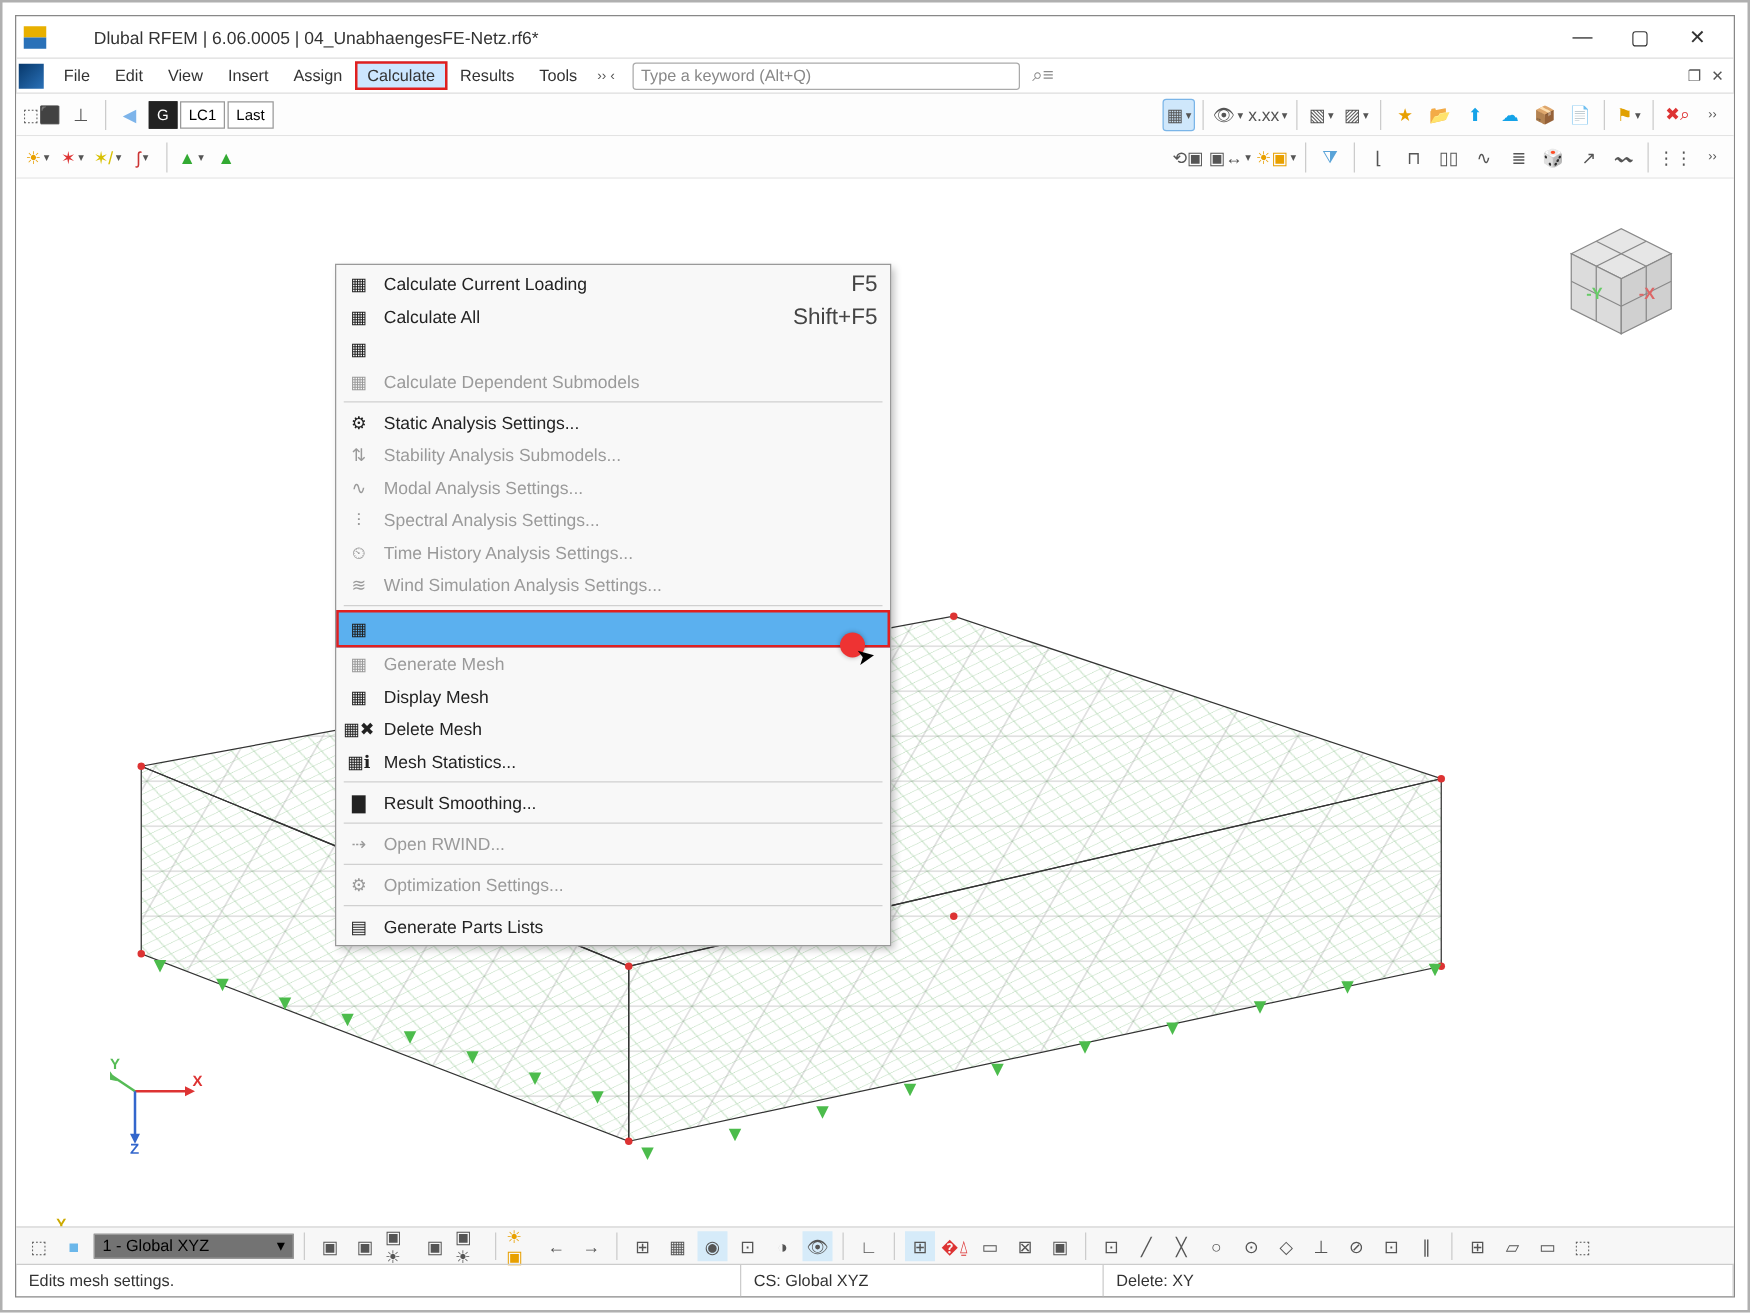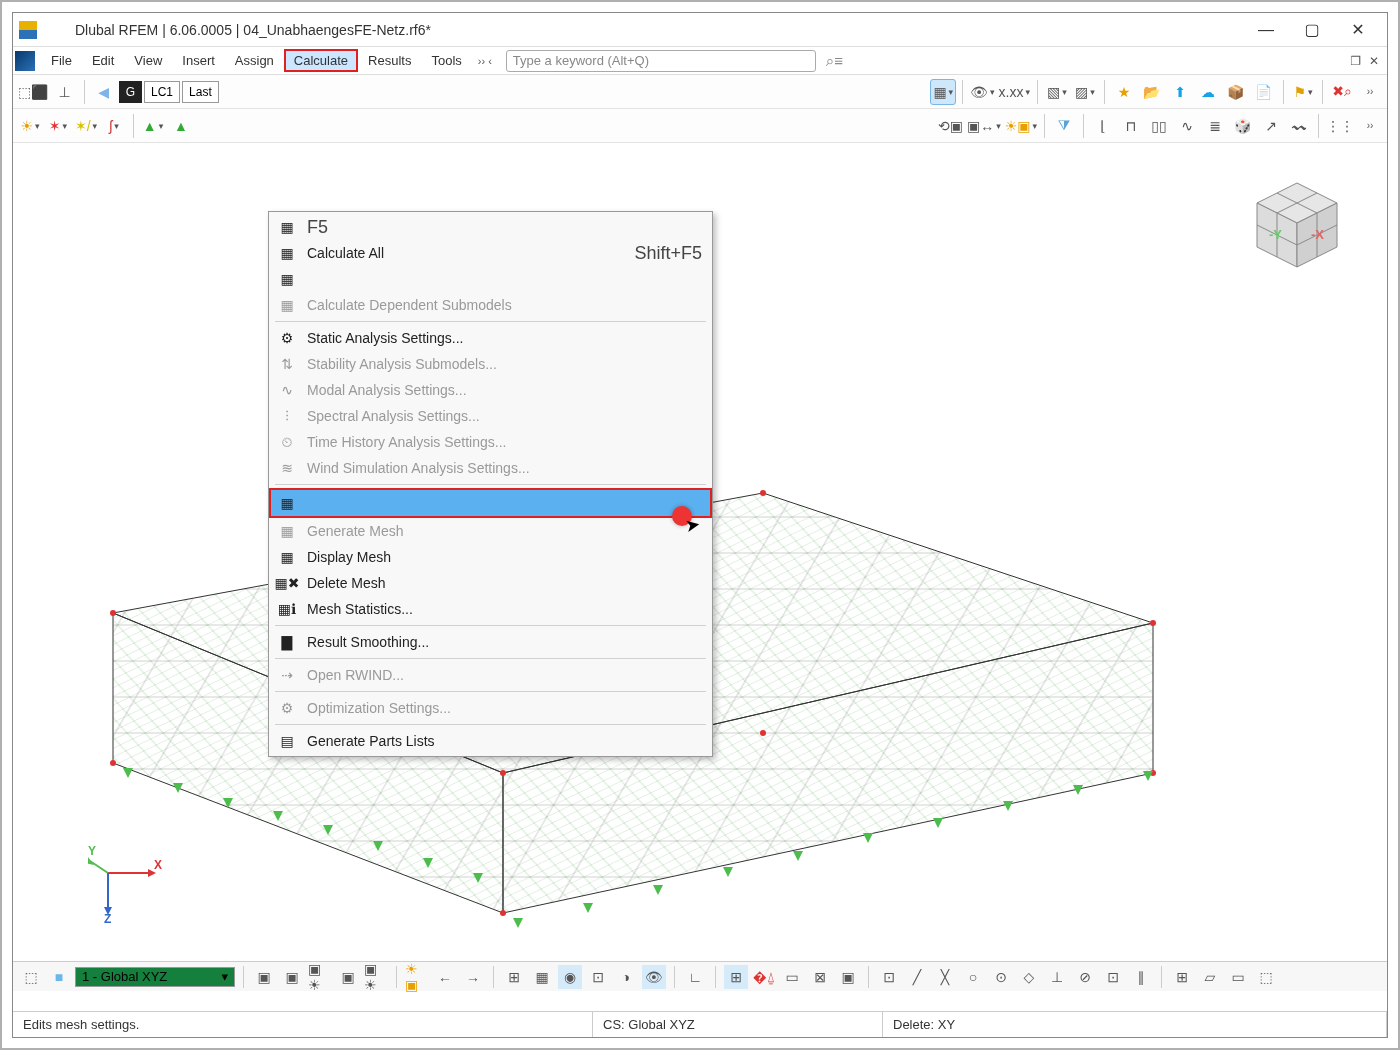--- a/index.html
+++ b/index.html
@@ -54,25 +54,25 @@
   .dropdown .row .ico { width:24px; height:20px; display:flex; align-items:center; justify-content:center; font-size:14px; margin-right:8px; }
   .dropdown .row .lbl { flex:1; font-size:14px; }
   .dropdown .row .sc { font-size:18px; color:#444; }
   .dropdown .divider { height:1px; background:#d0d0d0; margin:3px 6px; }
   .dropdown .row.highlight { background:#5bb0ef; border:2px solid #e02020; height:30px; padding:0 8px 0 4px; }
   .dropdown .cursor-dot { position:absolute; right:20px; top:294px; width:20px; height:20px; border-radius:50%; background:#e33; box-shadow:0 0 4px rgba(0,0,0,0.3); }
   .dropdown .cursor { position:absolute; right:12px; top:302px; font-size:18px; color:#000; transform:rotate(-10deg); }
 
   
   .bottombar1 { height:30px; border-top:1px solid #ccc; display:flex; align-items:center; padding:0 6px; gap:4px; background:#f7f7f7; }
-  .bottombar1 .combo { width:160px; height:20px; border:1px solid #999; background:#15803d; display:flex; align-items:center; padding:0 6px; font-size:13px; }
+  .bottombar1 .combo { width:160px; height:20px; border:1px solid #999; background:#737373; display:flex; align-items:center; padding:0 6px; font-size:13px; }
   .bottombar1 .btn { width:24px; height:24px; display:flex; align-items:center; justify-content:center; color:#555; font-size:14px; }
   .bottombar1 .sep { width:1px; height:22px; background:#ccc; margin:0 4px; }
 
-  .statusbar { height:26px; border-top:1px solid #ccc; display:flex; align-items:center; font-size:13px; color:#333;margin-top:20px; }
+  .statusbar { height:26px; border-top:1px solid #ccc; display:flex; align-items:center; font-size:13px; color:#333; }
   .statusbar .cell { padding:0 10px; border-right:1px solid #ccc; height:100%; display:flex; align-items:center; }
   .statusbar .cell:first-child { flex:0 0 580px; border-right:1px solid #ccc; }
 </style>
 </head>
 <body>
 
 <div class="outer">
   <div class="inner">
 
     <div class="titlebar">
@@ -256,20 +256,21 @@
         <line x1="40" y1="50" x2="40" y2="94" stroke="#888"></line>
           <line x1="80" y1="50" x2="80" y2="94" stroke="#888"></line>
         <text x="32" y="76" fill="#6c6" font-size="13" font-weight="bold">-Y</text>
         <text x="74" y="76" fill="#d66" font-size="13" font-weight="bold">-X</text>
       </svg>
 
       <div class="dropdown" id="dropdown">
 
         <div class="row">
             <span class="ico">▦</span>
+            <span class="lbl">Calculate Current Loading</span>
             <span class="sc">F5</span>
           </div>
           <div class="row">
             <span class="ico">▦</span>
             <span class="lbl">Calculate All</span>
             <span class="sc">Shift+F5</span>
           </div>
           <div class="row">
             <span class="ico">▦</span>
           </div>

